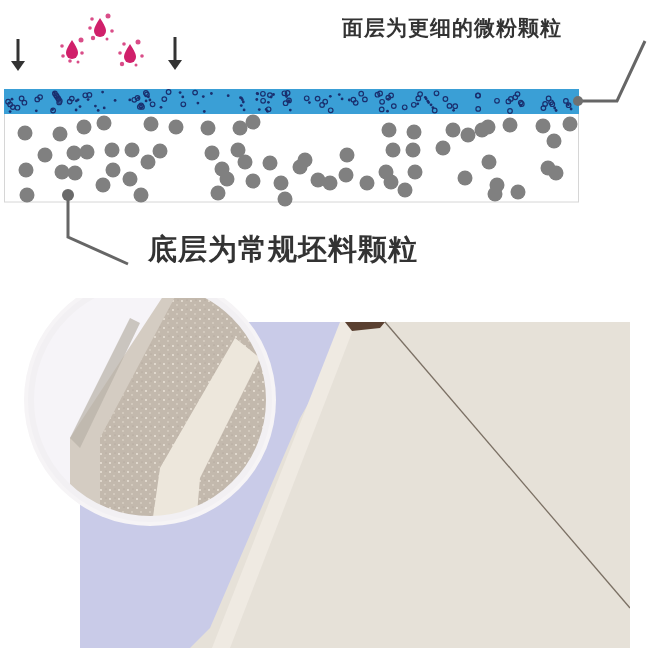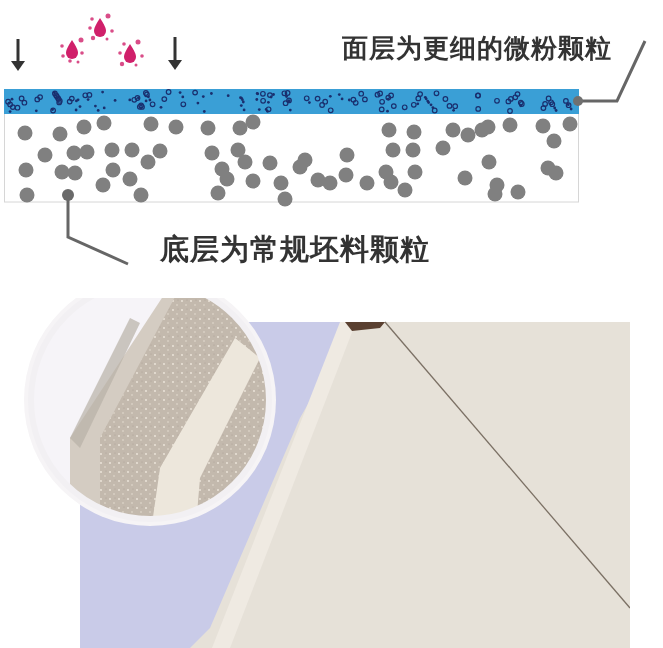--- a/index.html
+++ b/index.html
@@ -280,22 +280,22 @@
   <g stroke="#666" stroke-width="3" fill="none">
     <polyline points="578,101 617,101 645,41"></polyline>
   </g>
   <circle cx="578" cy="101" r="5" fill="#707070"></circle>
   <g stroke="#666" stroke-width="3" fill="none">
     <polyline points="68,195 68,237 128,264"></polyline>
   </g>
   <circle cx="68" cy="195" r="6" fill="#6a6a6a"></circle>
 </svg>
 
-<div class="label" style="left:342px;top:31px;font-size:26px;">面层为更细的微粉颗粒</div>
-<div class="label" style="left:160px;top:230px;font-size:29px;">底层为常规坯料颗粒</div>
+<div class="label" style="left:342px;top:14px;font-size:21px;">面层为更细的微粉颗粒</div>
+<div class="label" style="left:148px;top:230px;font-size:29px;">底层为常规坯料颗粒</div>
 
 <div id="photo">
   <svg width="663" height="350" viewBox="0 0 663 350">
     <defs>
       <radialGradient id="ringGrad" cx="50%" cy="50%" r="50%">
         <stop offset="80%" stop-color="#ffffff" stop-opacity="0"></stop>
         <stop offset="100%" stop-color="#ffffff" stop-opacity="1"></stop>
       </radialGradient>
       <clipPath id="circClip">
           <circle cx="150" cy="102" r="118"></circle>

